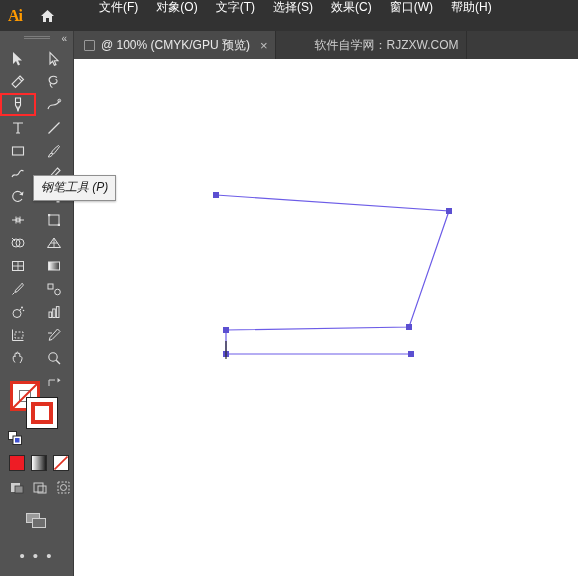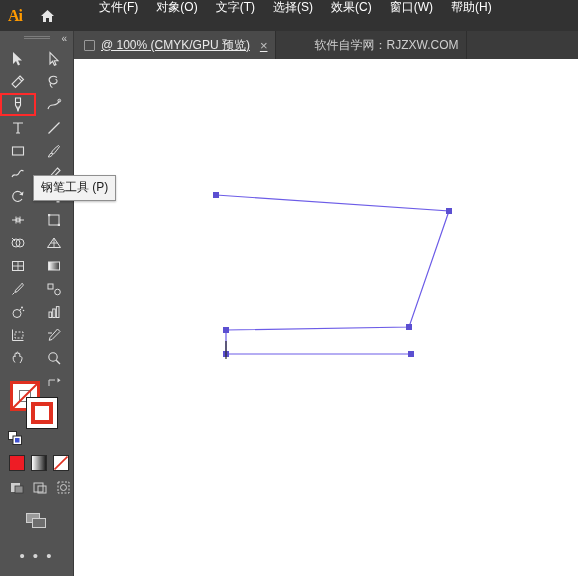--- a/index.html
+++ b/index.html
@@ -74,21 +74,20 @@
     display: flex;
     align-items: center;
     padding: 0 8px 0 10px;
     font-size: 12px;
     border-right: 1px solid #2e2e2e;
     white-space: nowrap;
   }
   .tab.active {
     background: #4a4a4a;
     color: #eaeaea;
-    text-decoration: underline;
   }
   .tab.inactive {
     background: #3b3b3b;
     color: #cfcfcf;
     margin-left: 28px;
   }
   .tab-dot {
     width: 9px; height: 9px;
     border: 1px solid #9a9a9a;
     border-radius: 1px;
@@ -157,20 +156,21 @@
     left: 33px;
     top: 144px;
     background: #f2f2f2;
     border: 1px solid #8f8f8f;
     color: #1a1a1a;
     font-size: 12px;
     padding: 3px 7px 4px 7px;
     white-space: nowrap;
     z-index: 30;
     box-shadow: 0 1px 2px rgba(0,0,0,0.25);
+    font-style: italic;
   }
 
   
   .color-area {
     position: relative;
     height: 78px;
     margin-top: 6px;
   }
   .swatch-stroke {
     position: absolute;

